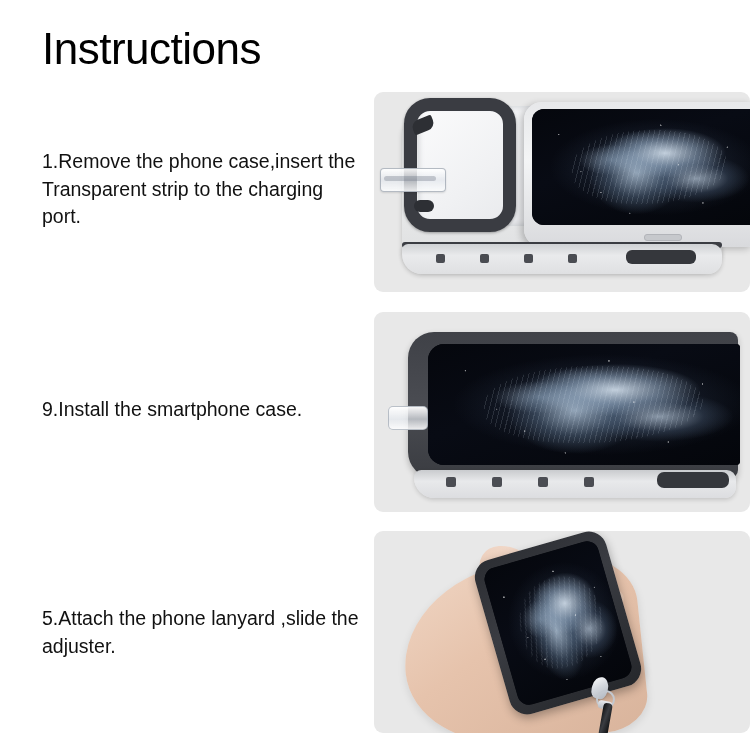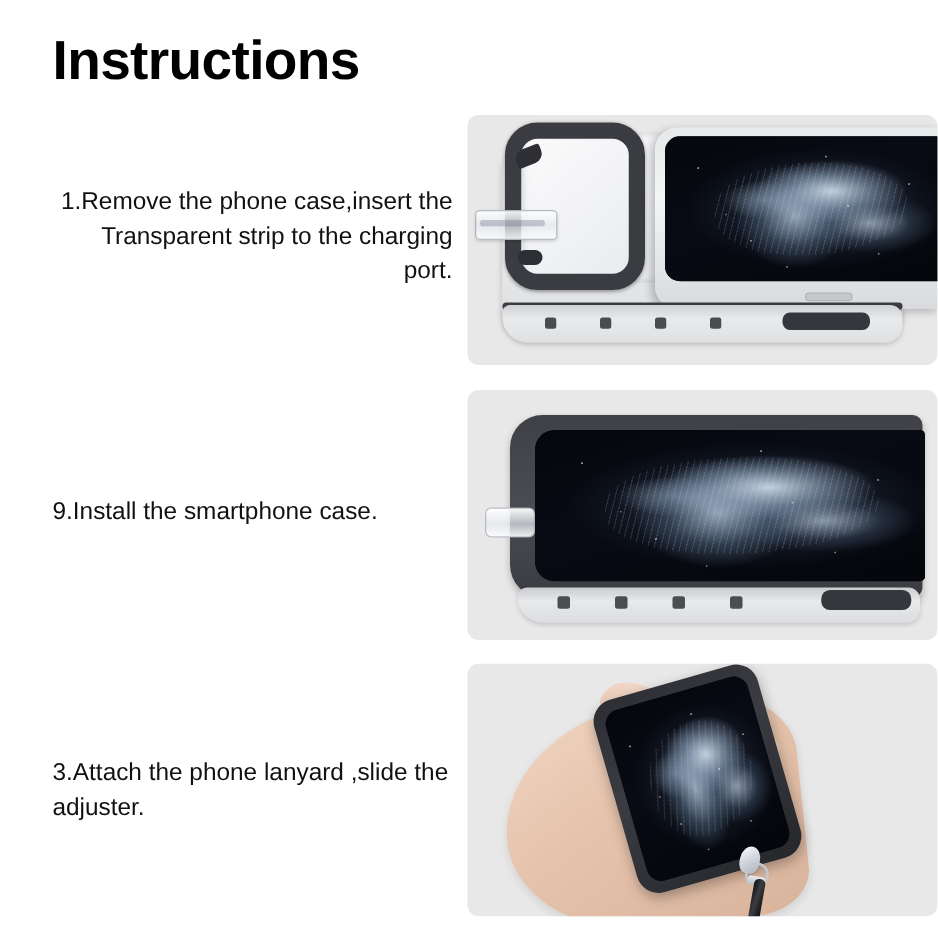--- a/index.html
+++ b/index.html
@@ -15,36 +15,36 @@
     font-family: "Liberation Sans", sans-serif;
     color: #000000;
   }
 
   
   #page-title {
     position: absolute;
     left: 42px;
     top: 26px;
     font-size: 44px;
-    font-weight: bold;
+    font-weight: normal;
     letter-spacing: -0.5px;
     line-height: 1.05;
     color: #000;
   }
 
   .step-text {
     position: absolute;
     left: 42px;
     width: 320px;
     font-size: 19.5px;
     line-height: 1.42;
     color: #111;
     white-space: pre-line;
   }
-  #step-text-1 { top: 148px; text-align: right; }
+  #step-text-1 { top: 148px; }
   #step-text-2 { top: 396px; }
   #step-text-3 { top: 605px; }
 
   
   .panel {
     position: absolute;
     left: 374px;
     width: 376px;
     background: #e8e8e8;
     border-radius: 9px;
@@ -339,21 +339,21 @@
 </style>
 </head>
 <body>
 
 <div id="page-title">Instructions</div>
 
 <div class="step-text" id="step-text-1">1.Remove the phone case,insert the Transparent strip to the charging port.</div>
 
 <div class="step-text" id="step-text-2">9.Install the smartphone case.</div>
 
-<div class="step-text" id="step-text-3">3.Attach the phone lanyard ,slide the adjuster.</div>
+<div class="step-text" id="step-text-3">5.Attach the phone lanyard ,slide the adjuster.</div>
 
 <div class="panel" id="panel-1">
   <div class="scene">
 
     <div id="p1-case"></div>
     <div id="p1-case-inner"></div>
     <div id="p1-bumper"></div>
     <div id="p1-bumper-corner-tl"></div>
     <div id="p1-bumper-corner-bl"></div>
 

